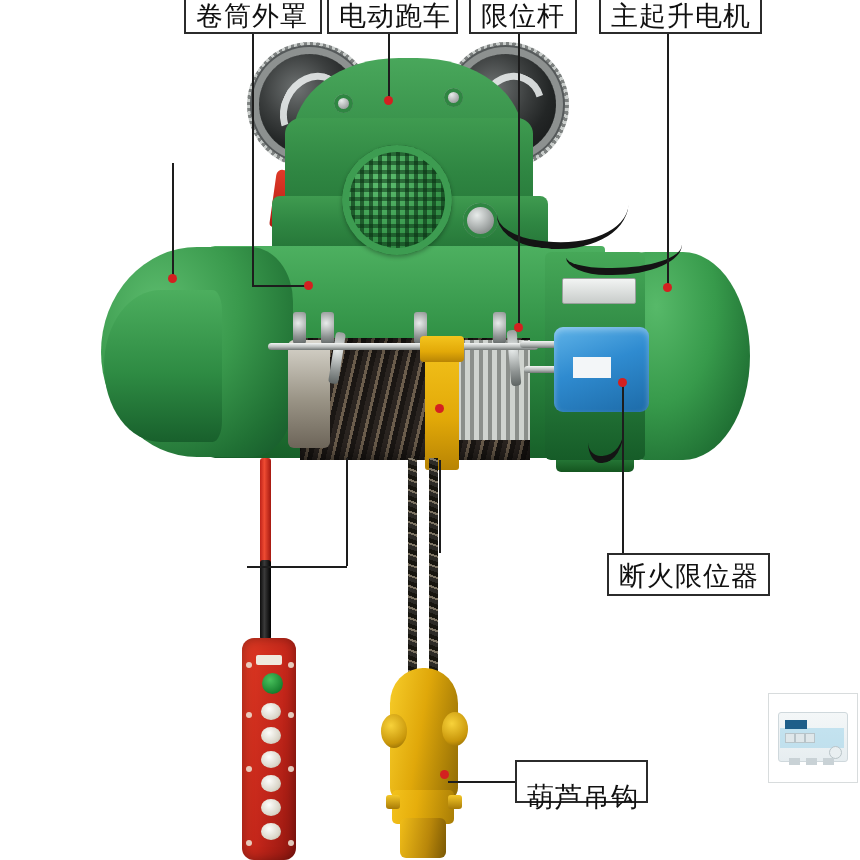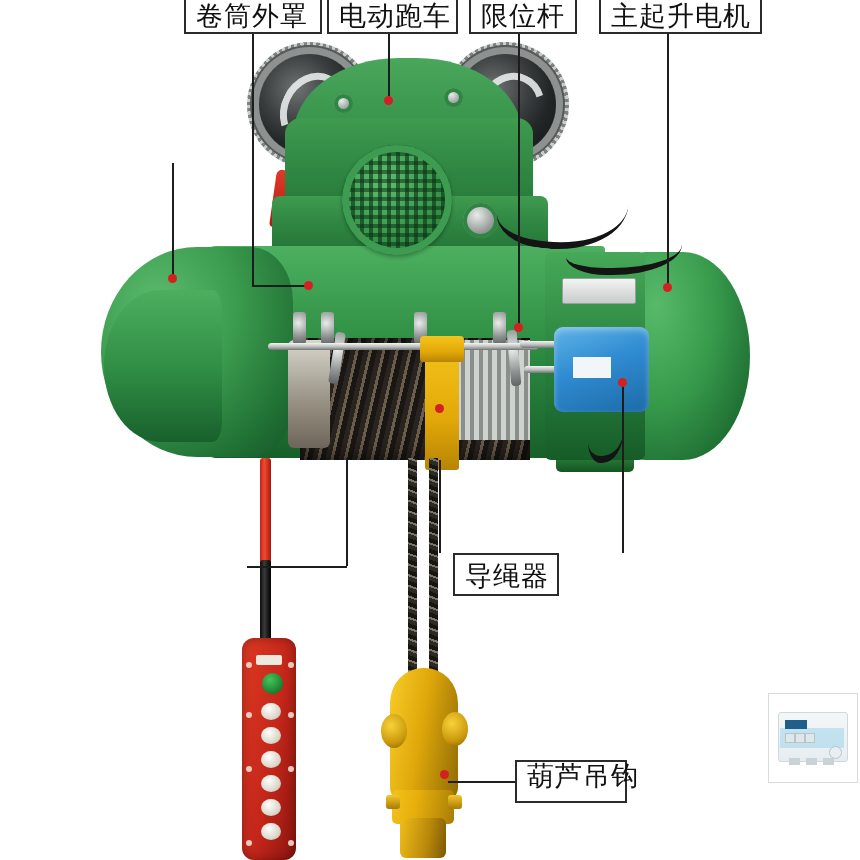--- a/index.html
+++ b/index.html
@@ -408,24 +408,24 @@
   <div class="callout" style="left:184px;top:-6px;width:138px;height:40px;">卷筒外罩</div>
 
   <div class="callout" style="left:327px;top:-6px;width:131px;height:40px;">电动跑车</div>
 
   <div class="callout" style="left:469px;top:-6px;width:108px;height:40px;">限位杆</div>
 
   <div class="callout" style="left:599px;top:-6px;width:163px;height:40px;">主起升电机</div>
 
 
 
-  <div class="callout" style="left:453px;top:553px;width:106px;height:43px;padding-top:8px;">导绳器</div>
-
-
-  <div class="callout" style="left:515px;top:760px;width:112px;height:43px;padding-top:1px;">葫芦吊钩</div>
+
+  <div class="callout" style="left:607px;top:553px;width:163px;height:43px;padding-top:8px;">断火限位器</div>
+
+  <div class="callout" style="left:515px;top:760px;width:133px;height:43px;padding-top:22px;">葫芦吊钩</div>
 
   <div id="inset" style="left:768px;top:693px;width:88px;height:88px;">
     <div class="insetBox" style="left:9px;top:18px;width:68px;height:48px;"></div>
     <div class="insetBand" style="left:11px;top:34px;width:64px;height:20px;opacity:.55;"></div>
     <div class="insetScreen" style="left:16px;top:26px;width:22px;height:9px;"></div>
     <div class="insetKey" style="left:16px;top:39px;width:8px;height:8px;"></div>
     <div class="insetKey" style="left:26px;top:39px;width:8px;height:8px;"></div>
     <div class="insetKey" style="left:36px;top:39px;width:8px;height:8px;"></div>
     <div class="insetDial" style="left:60px;top:52px;width:11px;height:11px;"></div>
     <div class="insetFoot" style="left:20px;top:64px;width:11px;height:7px;"></div>

